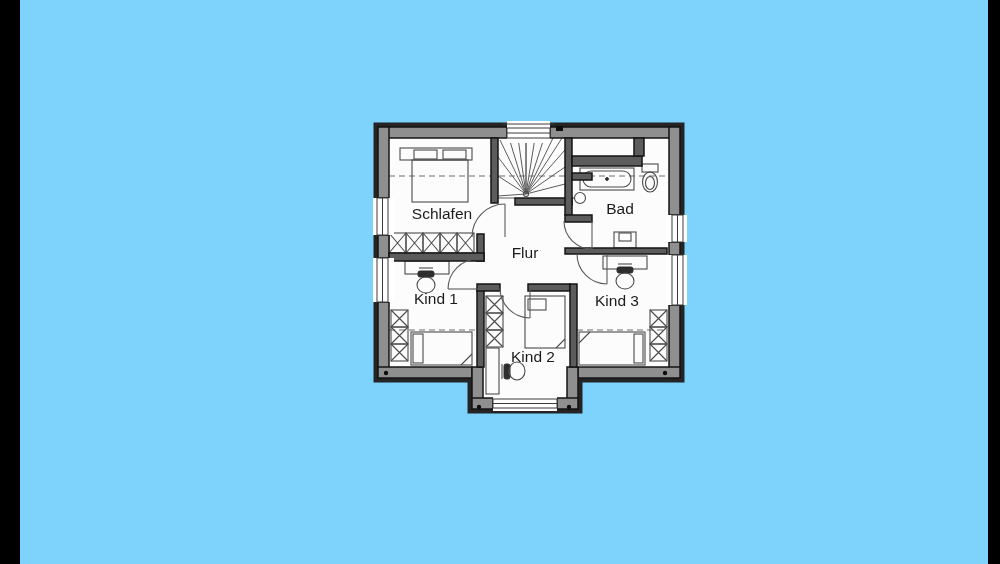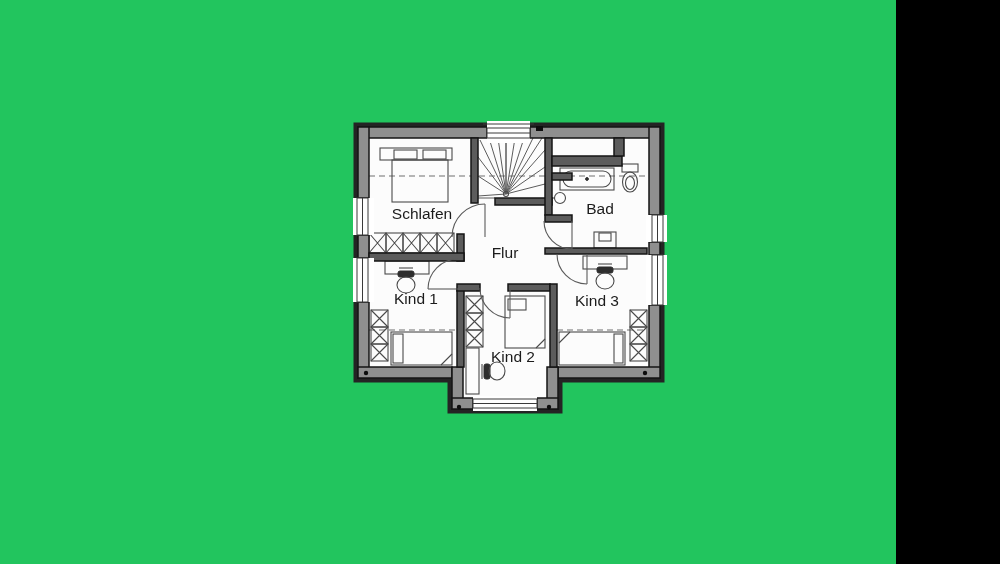--- a/index.html
+++ b/index.html
@@ -1,17 +1,17 @@
 <!DOCTYPE html>
 <html><head>
 <meta charset="utf-8">
 <style>
   html,body{margin:0;padding:0;background:#000;}
-  .stage{position:relative;width:896px;height:564px;background:#22c55e;overflow:hidden;
-         font-family:"Liberation Sans",sans-serif;}
+  .stage{position:relative;width:968px;height:564px;background:#7dd3fc;overflow:hidden;
+         font-family:"Liberation Sans",sans-serif;margin-left:20px;}
   svg{position:absolute;left:0;top:0;}
   .wall{stroke:#141414;stroke-width:1.5;}
   .furnL{fill:none;stroke:#4a4a4a;stroke-width:1.1;}
   .furnD{fill:#2d2d2d;stroke:#2d2d2d;stroke-width:1;}
   .dash{fill:none;stroke:#6e6e6e;stroke-width:1;stroke-dasharray:6 4;}
   .door{fill:none;stroke:#5a5a5a;stroke-width:1.1;}
   .tread{stroke:#5c5c5c;stroke-width:1;fill:none;}
   .winw{fill:#ffffff;stroke:none;}
   .winf{fill:none;stroke:#3a3a3a;stroke-width:1;}
   .lbl{font:15.5px "Liberation Sans",sans-serif;fill:#1b1b1b;text-anchor:middle;}

